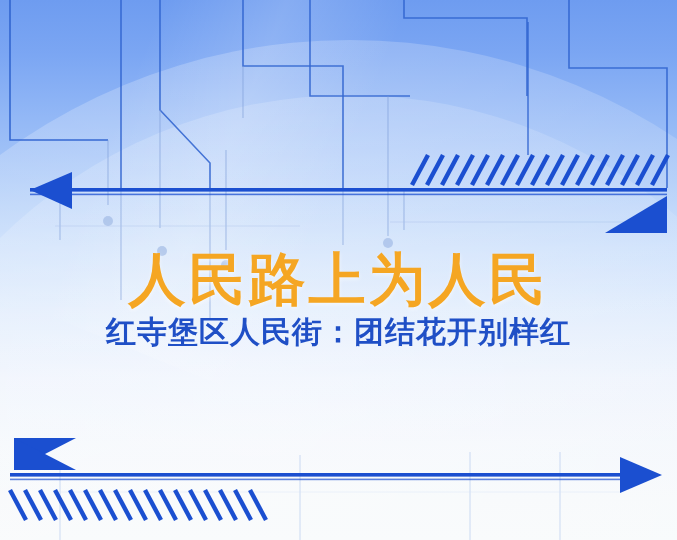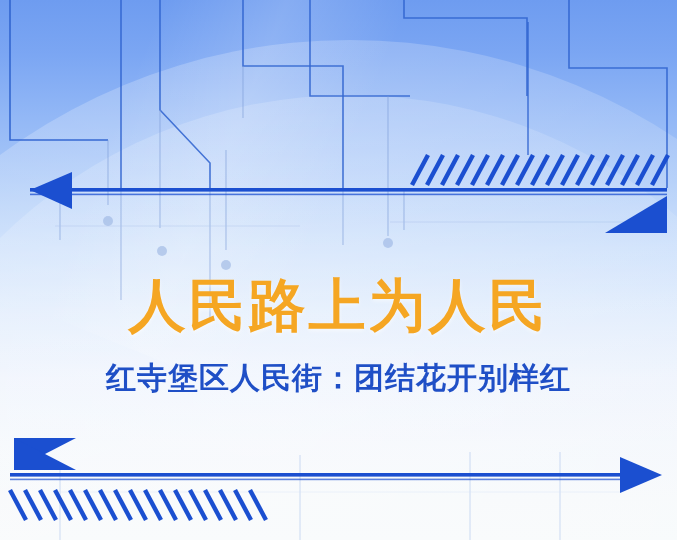--- a/index.html
+++ b/index.html
@@ -75,35 +75,34 @@
     position: absolute;
     left: 0; top: 0;
     width: 677px; height: 540px;
     pointer-events: none;
   }
 
   
   .text-block {
     position: absolute;
     left: 0;
-    top: 272px;
+    top: 246px;
     width: 677px;
     text-align: center;
   }
   .main-title {
     font-size: 57px;
     line-height: 66px;
     font-weight: bold;
     color: #f5a623;
     letter-spacing: 3px;
     text-shadow: 0 2px 4px rgba(255,255,255,0.55);
     font-family: "Liberation Sans", "DejaVu Sans", sans-serif;
   }
   .sub-title {
-    margin-top: 20px;
     font-size: 30px;
     line-height: 40px;
     font-weight: bold;
     color: #1f4fc6;
     letter-spacing: 1px;
     font-family: "Liberation Sans", "DejaVu Sans", sans-serif;
   }
 </style>
 </head>
 <body>

